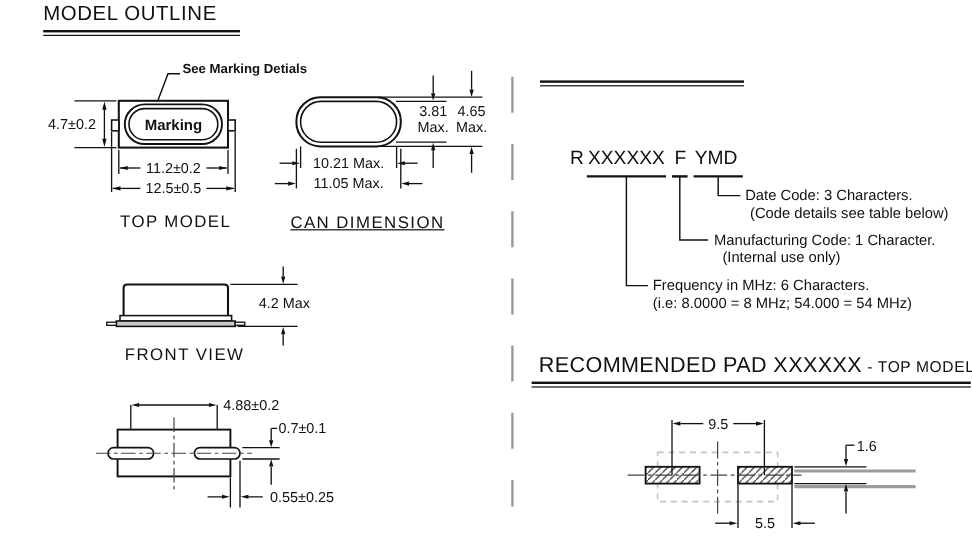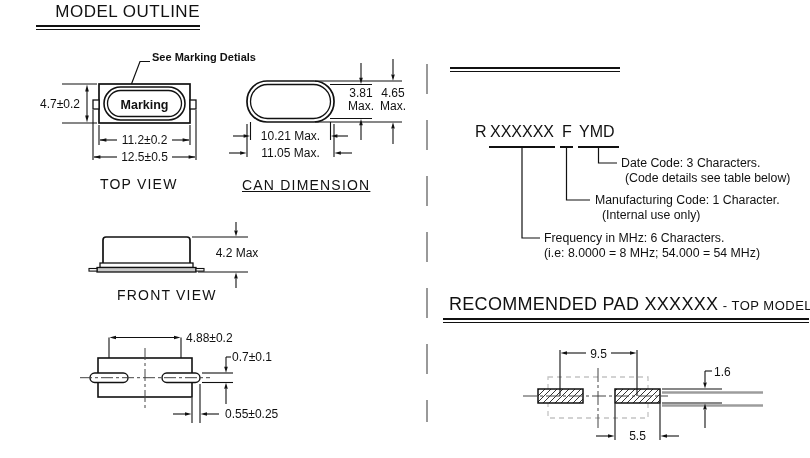--- a/index.html
+++ b/index.html
@@ -11,21 +11,21 @@
   svg text{fill:#111;}
   .heading{position:absolute;}
   .heading .ht{font-size:17px;letter-spacing:.5px;white-space:nowrap;}
   .heading .line-thick{height:0;border-top:2.5px solid #111;margin-top:3px;}
   .heading .line-thin{height:0;border-top:1.5px solid #111;margin-top:2px;}
   .view-label{position:absolute;font-size:14px;letter-spacing:1.2px;white-space:nowrap;}
   .dim{font-size:12px;}
   .note{font-size:12.3px;}
   .code{font-size:16px;}
   .bold{font-weight:bold;}
-  .center{text-align:right;}
+  .center{text-align:left;}
   .suffix{font-size:13px;letter-spacing:.5px;}
   .big{font-size:18px;letter-spacing:.3px;}
 </style>
 </head>
 <body>
 
 <div class="heading" style="left:36px;top:2px;width:164px;">
   <div class="ht center">MODEL OUTLINE</div>
   <div class="line-thick"></div>
   <div class="line-thin"></div>
@@ -87,21 +87,21 @@
   <g>
     <line x1="93" y1="70" x2="93" y2="120" stroke="#111" stroke-width="1.1"></line>
     <line x1="196" y1="70" x2="196" y2="120" stroke="#111" stroke-width="1.1"></line>
     <line x1="94" y1="117" x2="117" y2="117" stroke="#111" stroke-width="1.1"></line>
     <line x1="172" y1="117" x2="195" y2="117" stroke="#111" stroke-width="1.1"></line>
     <polygon points="93.6,117 100.4,115.3 100.4,118.7" fill="#111"></polygon>
     <polygon points="195.4,117 188.6,115.3 188.6,118.7" fill="#111"></polygon>
   </g>
   <text class="dim" x="144.5" y="121" text-anchor="middle">12.5±0.5</text>
 </svg>
-<div class="view-label" style="left:100px;top:176px;">TOP VIEW</div>
+<div class="view-label" style="left:100px;top:176px;">TOP MODEL</div>
 
 <svg class="abs" style="left:220px;top:50px;" width="220" height="135">
   <g>
     <rect x="27" y="31" width="87" height="41" rx="20" fill="#fff" stroke="#111" stroke-width="1.7"></rect>
     <rect x="30.5" y="34.5" width="80" height="34" rx="17" fill="#fff" stroke="#111" stroke-width="1.3"></rect>
   </g>
   <g>
     <line x1="95" y1="31" x2="182" y2="31" stroke="#111" stroke-width="1.1"></line>
     <line x1="110" y1="34.5" x2="152" y2="34.5" stroke="#111" stroke-width="1.1"></line>
     <line x1="110" y1="68.5" x2="152" y2="68.5" stroke="#111" stroke-width="1.1"></line>
@@ -157,21 +157,21 @@
   <g>
     <line x1="112" y1="22" x2="168" y2="22" stroke="#111" stroke-width="1.1"></line>
     <line x1="118" y1="57" x2="168" y2="57" stroke="#111" stroke-width="1.1"></line>
     <line x1="156" y1="7" x2="156" y2="15.5" stroke="#111" stroke-width="1.1"></line>
     <polygon points="156,21.6 154.2,15.4 157.8,15.4" fill="#111"></polygon>
     <line x1="156" y1="73" x2="156" y2="63.5" stroke="#111" stroke-width="1.1"></line>
     <polygon points="156,57.4 154.2,63.6 157.8,63.6" fill="#111"></polygon>
   </g>
   <text class="dim" x="157" y="42" text-anchor="middle">4.2 Max</text>
 </svg>
-<div class="view-label" style="left:104px;top:287px;margin-left:13px;">FRONT VIEW</div>
+<div class="view-label" style="left:104px;top:287px;">FRONT VIEW</div>
 
 <svg class="abs" style="left:60px;top:320px;" width="260" height="108">
   <g>
     <line x1="49" y1="17.5" x2="49" y2="53" stroke="#111" stroke-width="1.1"></line>
     <line x1="121" y1="17.5" x2="121" y2="53" stroke="#111" stroke-width="1.1"></line>
     <line x1="56" y1="17.5" x2="114" y2="17.5" stroke="#111" stroke-width="1.1"></line>
     <polygon points="49.5,17.5 56,15.8 56,19.2" fill="#111"></polygon>
     <polygon points="120.5,17.5 114,15.8 114,19.2" fill="#111"></polygon>
   </g>
   <text class="dim" x="126" y="21.5">4.88±0.2</text>

